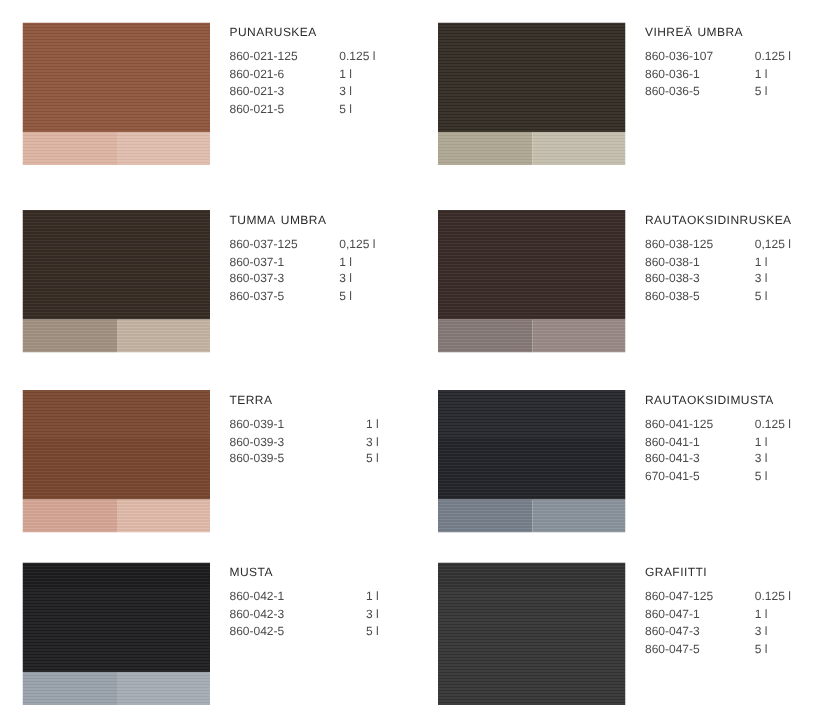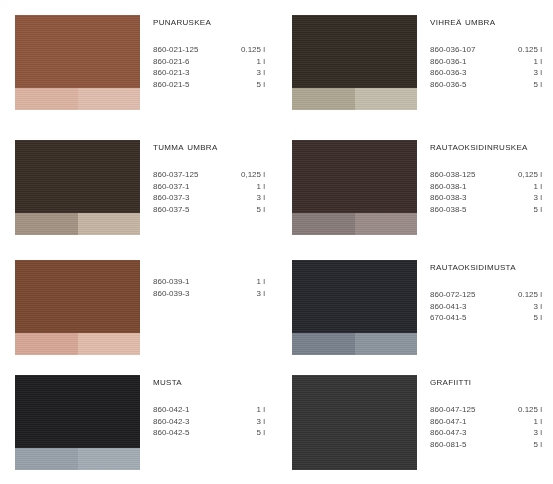--- a/index.html
+++ b/index.html
@@ -80,33 +80,33 @@
     font-size: 11px;
     letter-spacing: 0.3px;
     color: #2b2b2b;
     font-variant: small-caps;
     text-transform: lowercase;
     white-space: nowrap;
     line-height: 13px;
   }
   .title::first-letter { font-size: 11px; }
   table.codes {
-    margin-top: 16px;
+    margin-top: 4px;
     border-collapse: collapse;
     width: 112px;
     font-size: 8px;
     color: #4a4a4a;
   }
   table.codes td {
     padding: 0;
     line-height: 11.5px;
     white-space: nowrap;
   }
   table.codes td.code { text-align: left; }
-  table.codes td.vol  { text-align: right; }
+  table.codes td.vol  { }
 </style>
 </head>
 <body>
 
 <div id="catalog">
     <div class="panel">
       <div class="swatch">
         <div class="top" style="background: rgb(141, 84, 59);"></div>
         <div class="bl" style="background: rgb(220, 179, 161);"></div>
         <div class="br" style="background: rgb(224, 189, 174);"></div>
@@ -149,24 +149,20 @@
           <tbody>
             <tr>
               <td class="code">860-036-107</td>
               <td class="vol">0.125 l</td>
             </tr>
             <tr>
               <td class="code">860-036-1</td>
               <td class="vol">1 l</td>
             </tr>
             <tr>
-              <td class="code">860-036-3</td>
-              <td class="vol">3 l</td>
-            </tr>
-            <tr>
               <td class="code">860-036-5</td>
               <td class="vol">5 l</td>
             </tr>
           </tbody>
         </table>
       </div>
     </div>
     <div class="panel">
       <div class="swatch">
         <div class="top" style="background: rgb(55, 44, 36);"></div>
@@ -230,48 +226,57 @@
       </div>
     </div>
     <div class="panel">
       <div class="swatch">
         <div class="top" style="background: rgb(121, 71, 47);"></div>
         <div class="bl" style="background: rgb(214, 167, 150);"></div>
         <div class="br" style="background: rgb(226, 188, 171);"></div>
         <div class="grain"></div>
       </div>
       <div class="info">
+        <div class="title">Terra</div>
         <table class="codes">
           <tbody>
             <tr>
               <td class="code">860-039-1</td>
               <td class="vol">1 l</td>
             </tr>
             <tr>
               <td class="code">860-039-3</td>
               <td class="vol">3 l</td>
+            </tr>
+            <tr>
+              <td class="code">860-039-5</td>
+              <td class="vol">5 l</td>
             </tr>
           </tbody>
         </table>
       </div>
     </div>
     <div class="panel">
       <div class="swatch">
         <div class="top" style="background: rgb(35, 37, 43);"></div>
         <div class="bl" style="background: rgb(119, 128, 140);"></div>
         <div class="br" style="background: rgb(139, 147, 157);"></div>
         <div class="grain"></div>
       </div>
       <div class="info">
         <div class="title">Rautaoksidimusta</div>
         <table class="codes">
           <tbody>
             <tr>
-              <td class="code">860-072-125</td>
+              <td class="code">860-041-125</td>
               <td class="vol">0.125 l</td>
+            </tr>
+            <tr>
+              <td class="code">860-041-1</td>
+              <td class="vol">1 l</td>
             </tr>
             <tr>
               <td class="code">860-041-3</td>
               <td class="vol">3 l</td>
             </tr>
             <tr>
               <td class="code">670-041-5</td>
               <td class="vol">5 l</td>
             </tr>
           </tbody>
@@ -320,20 +325,20 @@
             </tr>
             <tr>
               <td class="code">860-047-1</td>
               <td class="vol">1 l</td>
             </tr>
             <tr>
               <td class="code">860-047-3</td>
               <td class="vol">3 l</td>
             </tr>
             <tr>
-              <td class="code">860-081-5</td>
+              <td class="code">860-047-5</td>
               <td class="vol">5 l</td>
             </tr>
           </tbody>
         </table>
       </div>
     </div>
   </div>
 
 </body></html>

